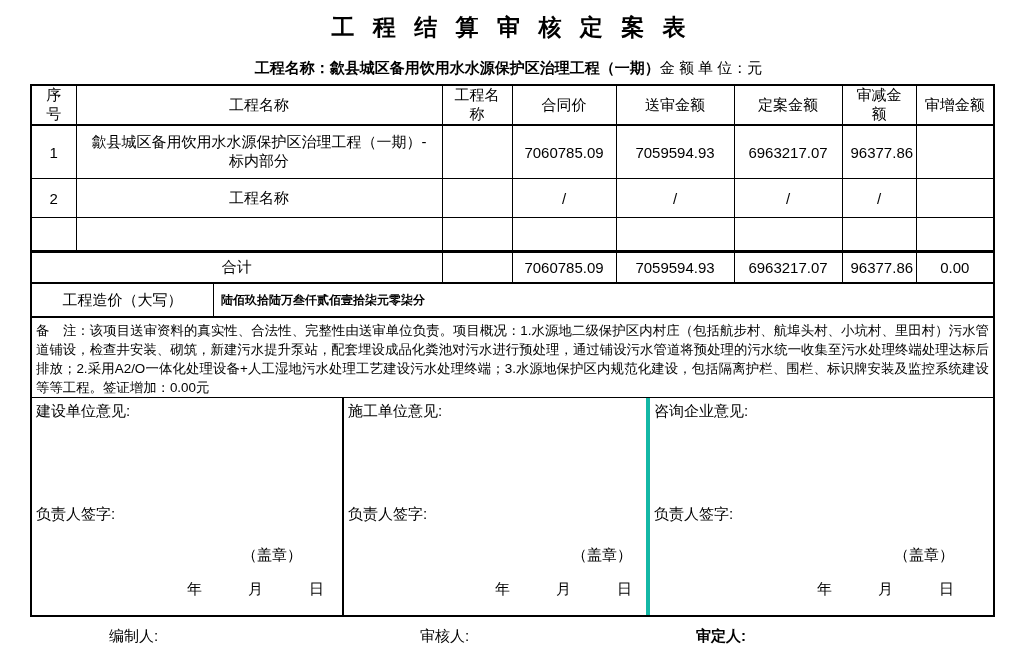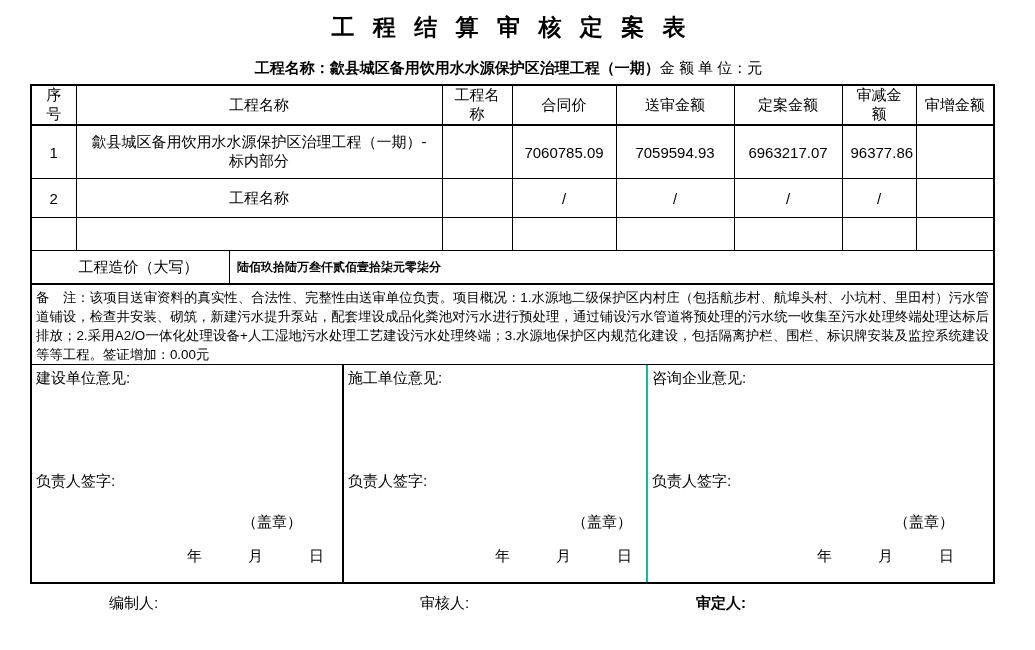--- a/index.html
+++ b/index.html
@@ -13,28 +13,28 @@
   td{border:1px solid #000;font-size:15px;text-align:center;vertical-align:middle;padding:0 8px;overflow:hidden;}
   tr.hdr td{height:35px;border-bottom:2px solid #000;}
   tr.r1 td{height:52px;}
   tr.r2 td{height:38px;}
   tr.rempty td{height:32px;}
   tr.rtotal td{height:29px;border-top:3px solid #000;border-bottom:2px solid #000;}
   tr.rdaxie td{height:32px;border-bottom:2px solid #000;padding:0;}
   tr.rremarks td{height:78px;padding:0;}
   tr.rsign td{height:217px;padding:0;}
   .daxie-flex{display:flex;height:100%;align-items:stretch;}
-  .daxie-label{width:181px;border-right:1px solid #000;display:flex;align-items:center;justify-content:center;font-size:15px;flex:none;padding-left:16px;}
+  .daxie-label{width:181px;border-right:1px solid #000;display:flex;align-items:center;justify-content:center;font-size:15px;flex:none;}
   .daxie-value{flex:1;display:flex;align-items:center;padding-left:7px;font-weight:bold;font-size:12px;text-align:left;}
   .remarks-text{padding:3px 4px 0 4px;font-size:13.4px;line-height:19px;text-align:justify;}
   .sign-flex{display:flex;height:100%;}
   .op-box{position:relative;height:100%;box-sizing:border-box;text-align:left;font-size:15px;flex:none;}
   .op-box.b1{width:310px;}
   .op-box.b2{width:304px;border-left:2px solid #000;}
-  .op-box.b3{width:322px;border-left:2px solid #14b8a6;padding-left:24px;}
+  .op-box.b3{width:322px;border-left:4px solid #14b8a6;padding-left:24px;}
   .op-title{position:absolute;top:4px;left:4px;}
   .op-sign{position:absolute;top:107px;left:4px;}
   .op-seal{position:absolute;top:148px;right:14px;}
   .op-box.b1 .op-seal{right:40px;}
   .op-date{position:absolute;top:182px;right:14px;display:flex;gap:46px;}
   .op-box.b1 .op-date{right:18px;}
   .footer{position:relative;height:34px;font-size:15px;}
   .footer span{position:absolute;top:10px;}
   .f-maker{left:79px;}
   .f-checker{left:390px;}
@@ -102,20 +102,29 @@
       <td></td>
       <td></td>
       <td></td>
       <td></td>
       <td></td>
       <td></td>
       <td></td>
       <td></td>
     </tr>
 
+    <tr class="rtotal">
+      <td colspan="2">合计</td>
+      <td></td>
+      <td>7060785.09</td>
+      <td>7059594.93</td>
+      <td>6963217.07</td>
+      <td>96377.86</td>
+      <td>0.00</td>
+    </tr>
 
     <tr class="rdaxie">
       <td colspan="8">
         <div class="daxie-flex">
           <div class="daxie-label">工程造价（大写）</div>
           <div class="daxie-value">陆佰玖拾陆万叁仟贰佰壹拾柒元零柒分</div>
         </div>
       </td>
     </tr>
 

